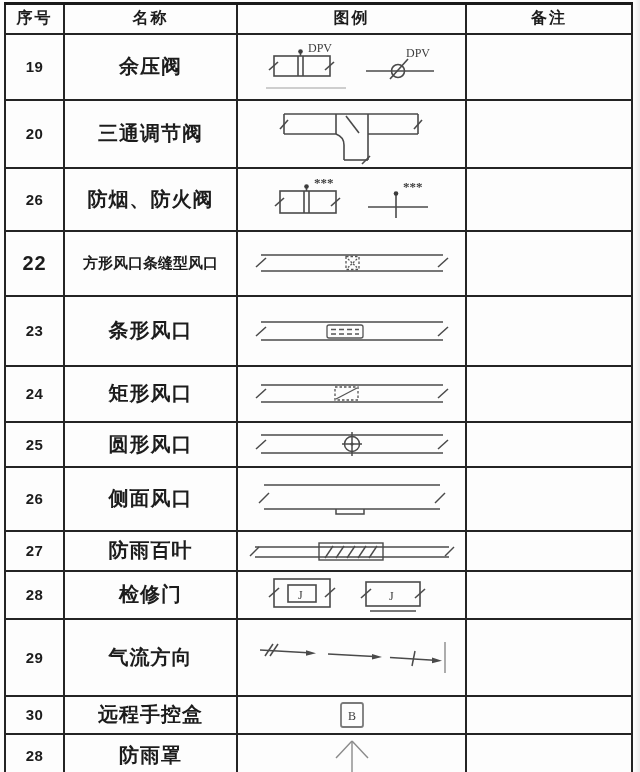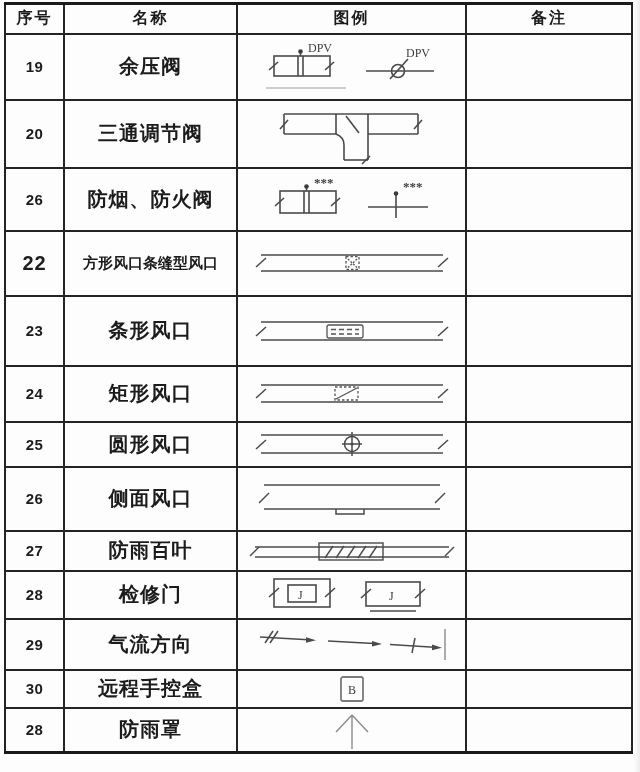--- a/index.html
+++ b/index.html
@@ -29,21 +29,21 @@
   td.c-name{font-size:20px;font-weight:bold;letter-spacing:1px;}
   td.c-name.long{font-size:15px;letter-spacing:0;border-radius:32px;}
   td.c-sym{padding:0;}
   .symwrap{display:flex;align-items:center;justify-content:center;width:100%;height:100%;}
   svg{display:block;}
   svg text{font-family:"Liberation Serif","DejaVu Serif",serif;fill:#3c3c3c;}
   
   tr.h-hdr{height:30px;} tr.h-19{height:66px;} tr.h-20{height:68px;border-radius:7px;}
   tr.h-21{height:63px;}  tr.h-22{height:65px;} tr.h-23{height:70px;}
   tr.h-24{height:56px;}  tr.h-25{height:45px;} tr.h-26{height:64px;}
-  tr.h-27{height:40px;}  tr.h-28{height:48px;} tr.h-29{height:51px;}
+  tr.h-27{height:40px;}  tr.h-28{height:48px;} tr.h-29{height:77px;}
   tr.h-30{height:32px;}  tr.h-31{height:44px;}
 </style>
 </head>
 <body>
 
 <div class="page">
 <table class="legend">
   <colgroup>
     <col style="width:59px">
         <col style="width:173px">

